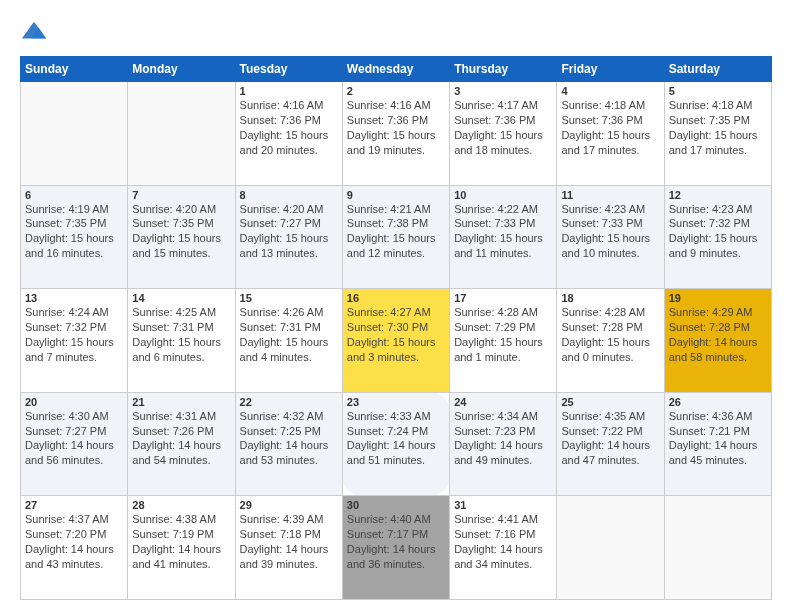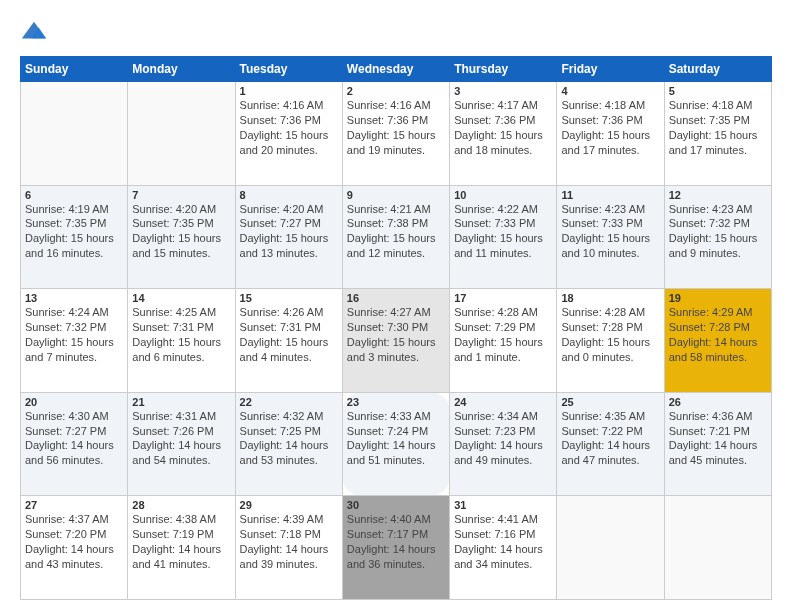--- a/index.html
+++ b/index.html
@@ -237,21 +237,21 @@
 Daylight: 15 hours
 and 6 minutes.</div>
           </td>
           <td style="background: rgb(255, 255, 255);">
             <span class="day-num">15</span>
             <div class="cell-info">Sunrise: 4:26 AM
 Sunset: 7:31 PM
 Daylight: 15 hours
 and 4 minutes.</div>
           </td>
-          <td style="background: #e5e5e5; margin-top: 36px;">
+          <td style="background: #fde047; margin-top: 36px;">
             <span class="day-num">16</span>
             <div class="cell-info">Sunrise: 4:27 AM
 Sunset: 7:30 PM
 Daylight: 15 hours
 and 3 minutes.</div>
           </td>
           <td style="background: rgb(255, 255, 255);">
             <span class="day-num">17</span>
             <div class="cell-info">Sunrise: 4:28 AM
 Sunset: 7:29 PM

